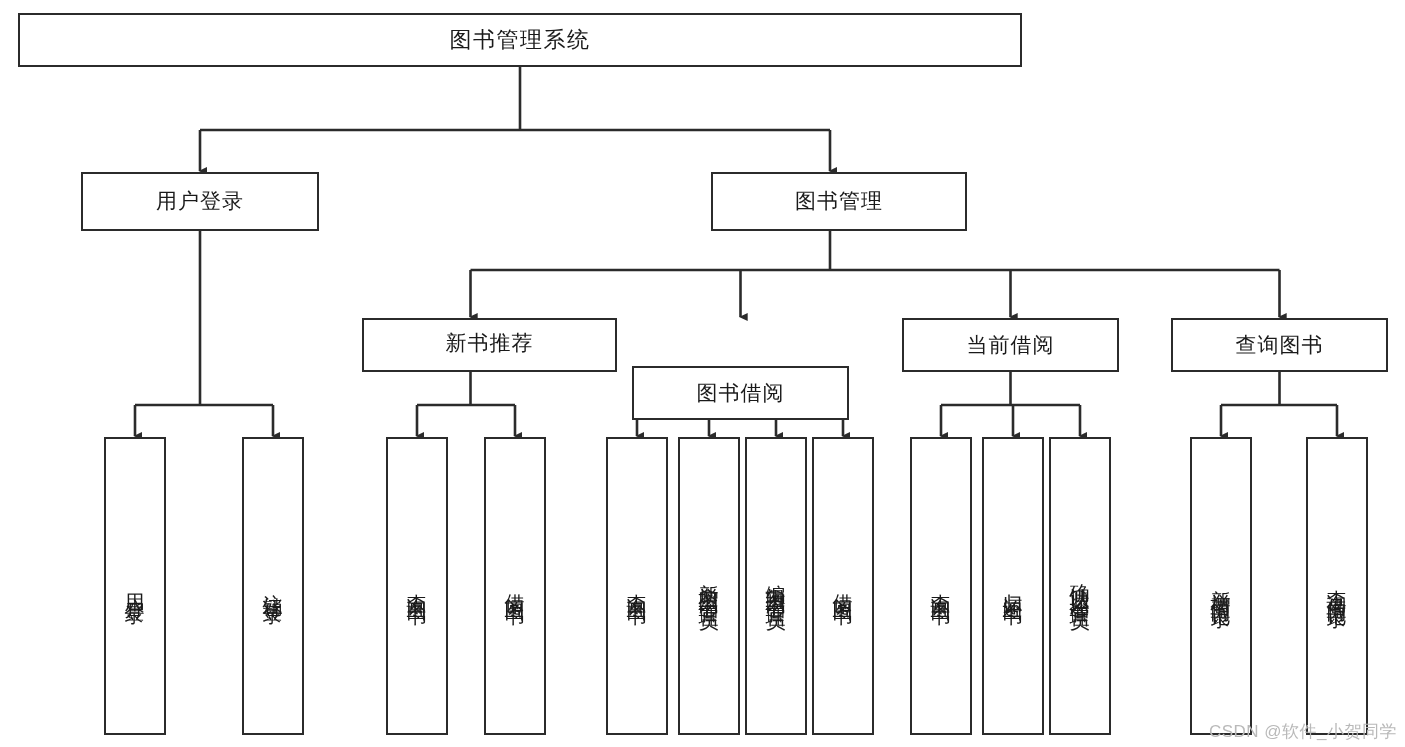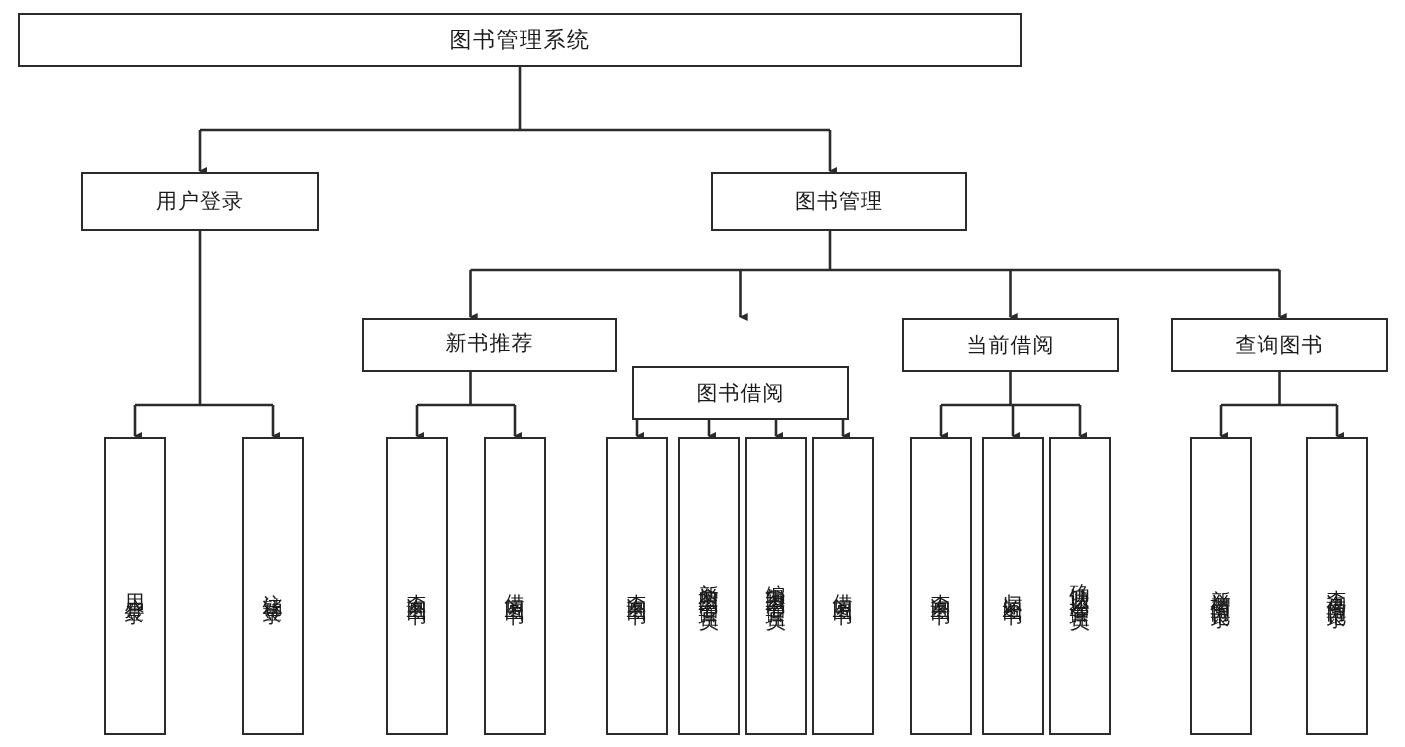--- a/index.html
+++ b/index.html
@@ -181,14 +181,15 @@
         <span class="node-label">确认归还（管理员）</span>
       </div>
       <div class="node vert" style="left: 1190px; top: 437px; width: 62px; height: 298px;">
         <span class="node-label">新增借阅记录</span>
       </div>
       <div class="node vert" style="left: 1306px; top: 437px; width: 62px; height: 298px;">
         <span class="node-label">查询借阅记录</span>
       </div>
     </div>
 
+  <div id="watermark">CSDN @软件_小贺同学</div>
 
 </div>
 
 </body></html>

